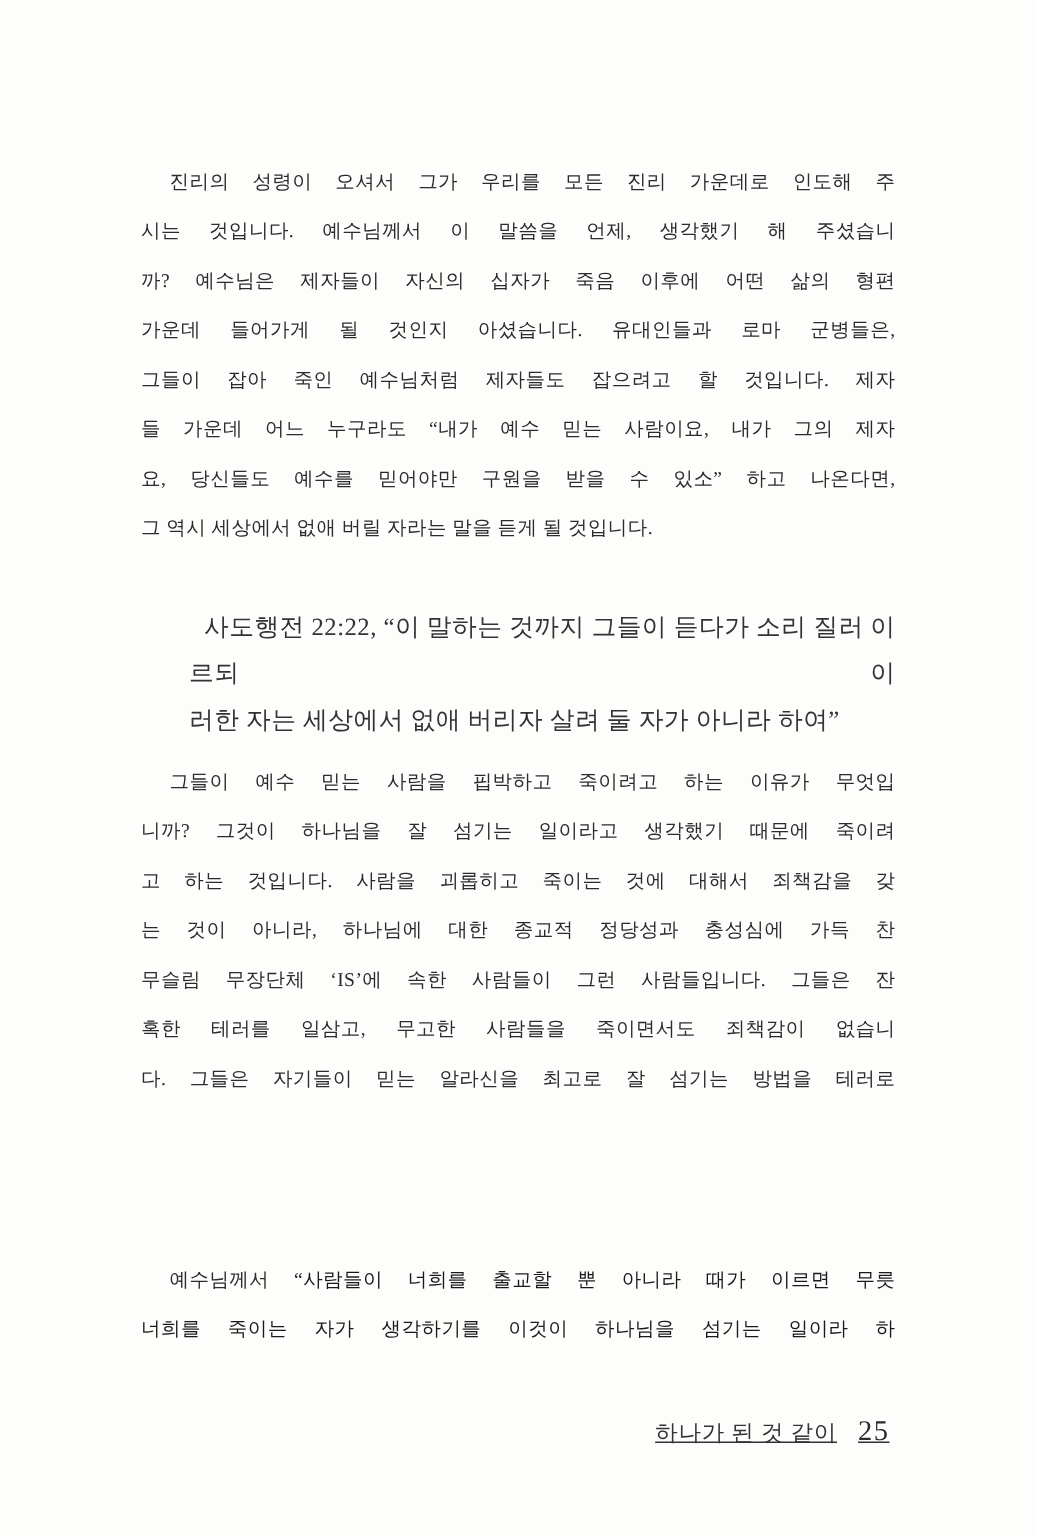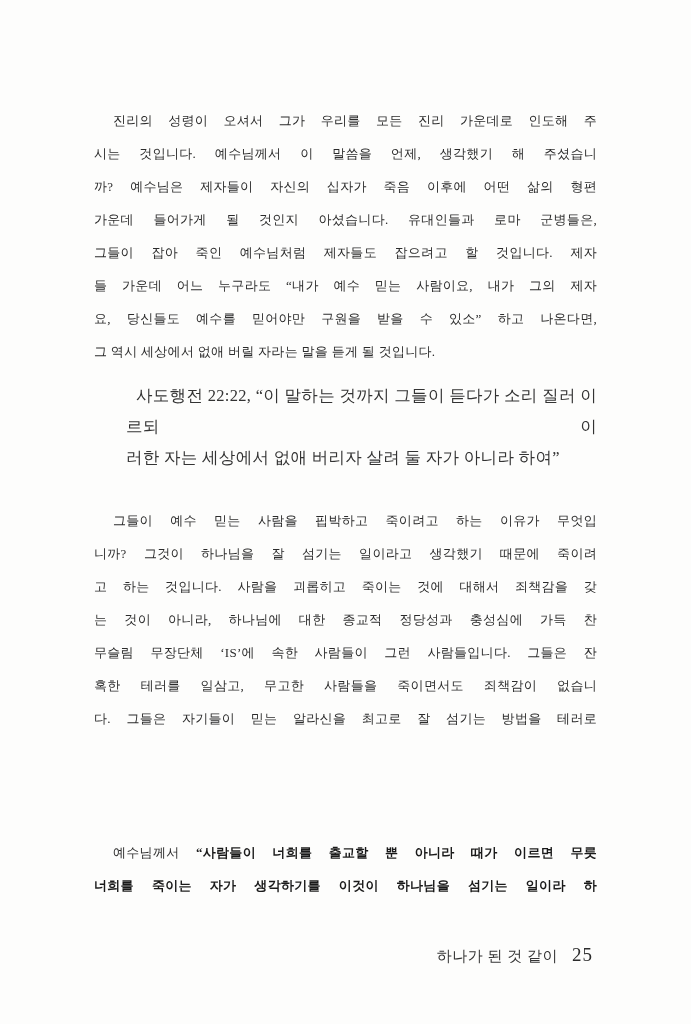--- a/index.html
+++ b/index.html
@@ -28,30 +28,31 @@
   }
   .line.first { text-indent: 19px; }
   .line.short { text-align-last: left; }
   .quote { padding-left: 32px; width: 471px; }
   .quote .line {
     font-size: 16.5px;
     line-height: 31px;
     color: #333333;
   }
   .quote .line.first { text-indent: 10px; }
-  .bold-run { font-weight: bold; color: #1a1a1a; }
+  .bold-run { font-weight: normal; color: #1a1a1a; }
   .footer {
     position: absolute;
     left: 94px;
     width: 499px;
     top: 944px;
     text-align: right;
     font-size: 15px;
     color: #333333;
     letter-spacing: 0.5px;
+    text-decoration: underline;
   }
   .footer .pagenum {
     font-size: 19px;
     margin-left: 14px;
     letter-spacing: 1px;
     color: #2b2b2b;
   }
 </style>
 </head>
 <body>
@@ -62,21 +63,21 @@
     <div class="line first">진리의 성령이 오셔서 그가 우리를 모든 진리 가운데로 인도해 주</div>
     <div class="line">시는 것입니다. 예수님께서 이 말씀을 언제, 생각했기 해 주셨습니</div>
     <div class="line">까? 예수님은 제자들이 자신의 십자가 죽음 이후에 어떤 삶의 형편</div>
     <div class="line">가운데 들어가게 될 것인지 아셨습니다. 유대인들과 로마 군병들은,</div>
     <div class="line">그들이 잡아 죽인 예수님처럼 제자들도 잡으려고 할 것입니다. 제자</div>
     <div class="line">들 가운데 어느 누구라도 “내가 예수 믿는 사람이요, 내가 그의 제자</div>
     <div class="line">요, 당신들도 예수를 믿어야만 구원을 받을 수 있소” 하고 나온다면,</div>
     <div class="line short">그 역시 세상에서 없애 버릴 자라는 말을 듣게 될 것입니다.</div>
   </div>
 
-  <div class="block quote" style="top:380px">
+  <div class="block quote" style="top:402px">
     <div class="line first">사도행전 22:22, “이 말하는 것까지 그들이 듣다가 소리 질러 이르되 이</div>
     <div class="line short">러한 자는 세상에서 없애 버리자 살려 둘 자가 아니라 하여”</div>
   </div>
 
   <div class="block" style="top:504px">
     <div class="line first">그들이 예수 믿는 사람을 핍박하고 죽이려고 하는 이유가 무엇입</div>
     <div class="line">니까? 그것이 하나님을 잘 섬기는 일이라고 생각했기 때문에 죽이려</div>
     <div class="line">고 하는 것입니다. 사람을 괴롭히고 죽이는 것에 대해서 죄책감을 갖</div>
     <div class="line">는 것이 아니라, 하나님에 대한 종교적 정당성과 충성심에 가득 찬</div>
     <div class="line">무슬림 무장단체 ‘IS’에 속한 사람들이 그런 사람들입니다. 그들은 잔</div>

